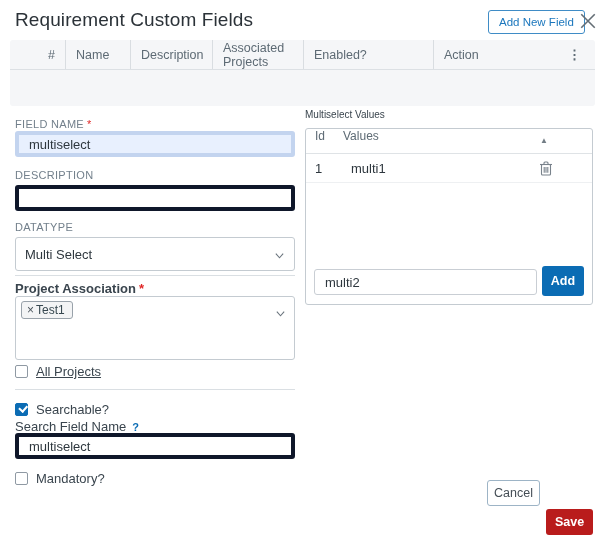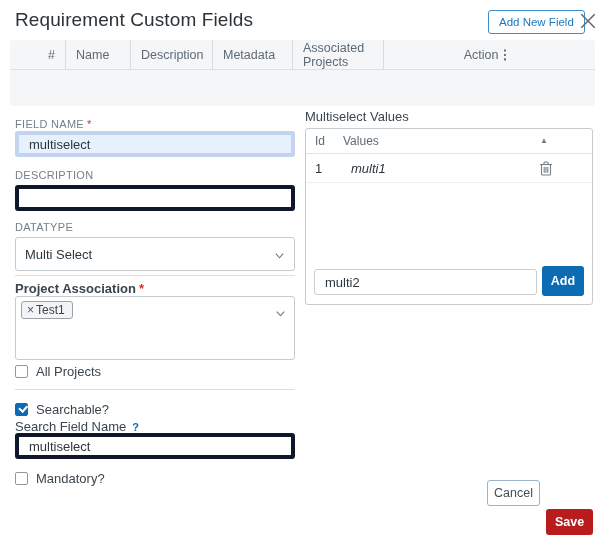--- a/index.html
+++ b/index.html
@@ -20,21 +20,21 @@
   .grid { position:absolute; left:10px; top:40px; width:585px; height:66px; background:#f5f6f8; border-radius:3px; }
   .grid-header { display:flex; align-items:stretch; height:30px; border-bottom:1px solid #dce0e4; font-size:12.5px; color:#5d6a74; }
   .gh-cell { display:flex; align-items:center; padding-left:10px; }
   .gh-cell + .gh-cell { border-left:1px solid #d9dde1; }
   .gh-hash  { width:55px; justify-content:flex-end; padding-right:10px; }
   .gh-name  { width:65px; }
   .gh-desc  { width:82px; }
   .gh-meta  { width:80px; }
   .gh-assoc { width:91px; }
   .gh-enab  { width:130px; }
-  .gh-act   { flex:1; justify-content:center; padding-right:14px; }
+  .gh-act   { flex:1; justify-content:space-between; padding-right:14px; }
   .gh-opt   { font-size:13px; color:#5d6a74; cursor:pointer; font-weight:700; }
 
   
   .lbl { position:absolute; font-size:11px; color:#73808c; letter-spacing:.3px; }
   .lbl-dark { position:absolute; font-size:13px; color:#3a454e; font-weight:700; }
   .req { color:#e02727; margin-left:3px; }
   .inp {
     position:absolute; left:15px; width:280px; height:26px;
     border:4px solid #0f172a; border-radius:3px; background:#fff;
     font-family:inherit; font-size:13px; color:#2e373e; padding:0 10px;
@@ -53,29 +53,29 @@
   .tag-x { font-size:12px; color:#4a545c; cursor:pointer; line-height:1; }
 
   .cbrow { position:absolute; display:flex; align-items:center; gap:8px; font-size:13px; color:#3a454e; cursor:pointer; }
   .cb { width:13px; height:13px; border:1px solid #8f99a3; border-radius:2px; background:#fff; flex:none; position:relative; }
   .cb.checked { background:#0b6cb4; border-color:#0b6cb4; }
   .cb.checked::after { content:""; position:absolute; left:2.5px; top:1px; width:6px; height:3.5px;
     border-left:2px solid #fff; border-bottom:2px solid #fff; transform:rotate(-48deg); }
   .help { color:#0b6cb4; font-weight:700; font-size:11px; margin-left:6px; cursor:pointer; }
 
   
-  .vp-title { position:absolute; left:305px; top:109px; font-size:13px; color:#3a454e; }
+  .vp-title { position:absolute; left:305px; top:109px; font-size:10px; color:#3a454e; }
   .vpanel { position:absolute; left:305px; top:128px; width:288px; height:177px; border:1px solid #c4cbd1; border-radius:3px; background:#fff; }
-  .vp-head { display:flex; align-items:center; height:25px; border-bottom:1px solid #dfe3e6; font-size:12px; color:#5d6a74; position:relative; }
+  .vp-head { display:flex; align-items:flex-start; height:25px; border-bottom:1px solid #dfe3e6; font-size:12px; color:#5d6a74; position:relative; }
   .vp-head .c-id { width:37px; padding-left:9px; }
   .vp-head .c-val { flex:1; }
   .sort { position:absolute; right:44px; top:8px; font-size:8px; color:#737d86; cursor:pointer; line-height:1; }
   .vp-row { display:flex; align-items:center; height:29px; border-bottom:1px solid #eef0f2; font-size:13px; color:#2e373e; position:relative; }
   .vp-row .c-id { width:45px; padding-left:9px; }
-  .vp-row .c-val { flex:1;font-style:italic; }
+  .vp-row .c-val { flex:1; }
   .trash { position:absolute; right:38px; top:6px; width:16px; height:17px; color:#78828b; cursor:pointer; }
   .vp-input { position:absolute; left:8px; bottom:9px; width:223px; height:26px; border:1px solid #c9ced4; border-radius:3px;
     font-family:inherit; font-size:13px; color:#2e373e; padding:0 10px; }
   .btn-add { position:absolute; right:8px; bottom:8px; width:42px; height:30px; background:#0b6cb4; border:none; border-radius:3px;
     color:#fff; font-size:12.5px; font-weight:700; font-family:inherit; cursor:pointer; }
 
   
   .btn-cancel { position:absolute; left:487px; top:480px; width:53px; height:26px; background:#fff;
     border:1px solid #9db4c6; border-radius:3px; color:#454e56; font-size:12.5px; font-family:inherit; cursor:pointer; }
   .btn-save { position:absolute; left:546px; top:509px; width:47px; height:26px; background:#b91c1c;
@@ -92,22 +92,22 @@
     <svg viewBox="0 0 16 16" width="18" height="18">
         <path d="M2 2 L14 14 M14 2 L2 14" stroke="currentColor" stroke-width="1.4" fill="none"></path>
       </svg>
   </span>
 
   <div class="grid">
     <div class="grid-header">
       <div class="gh-cell gh-hash">#</div>
       <div class="gh-cell gh-name">Name</div>
       <div class="gh-cell gh-desc">Description</div>
-      <div class="gh-cell gh-meta">Metadata</div>
       <div class="gh-cell gh-assoc">Associated Projects</div>
+      <div class="gh-cell gh-enab">Enabled?</div>
       <div class="gh-cell gh-act">
         <span>Action</span>
         <span class="gh-opt">⋮</span>
       </div>
     </div>
   </div>
 
   <div class="lbl" style="left:15px; top:118px;">
     <span>FIELD NAME</span><span class="req">*</span>
   </div>
@@ -136,21 +136,21 @@
       <span class="tag-x">×</span>
       <span>Test1</span>
     </span>
     <span class="chev">
       <svg viewBox="0 0 12 12" width="11" height="11">
           <polyline points="2,4 6,8.5 10,4" fill="none" stroke="currentColor" stroke-width="1.2"></polyline>
         </svg>
     </span>
   </div>
 
-  <div class="cbrow" style="left:15px; top:364px;">
+  <div class="cbrow" style="left:15px; top:364px;text-decoration:underline;">
     <span class="cb"></span>
     <span>All Projects</span>
   </div>
 
   <div class="divider" style="top:389px;"></div>
 
   <div class="cbrow" style="left:15px; top:402px;">
     <span class="cb checked"></span>
     <span>Searchable?</span>
   </div>

